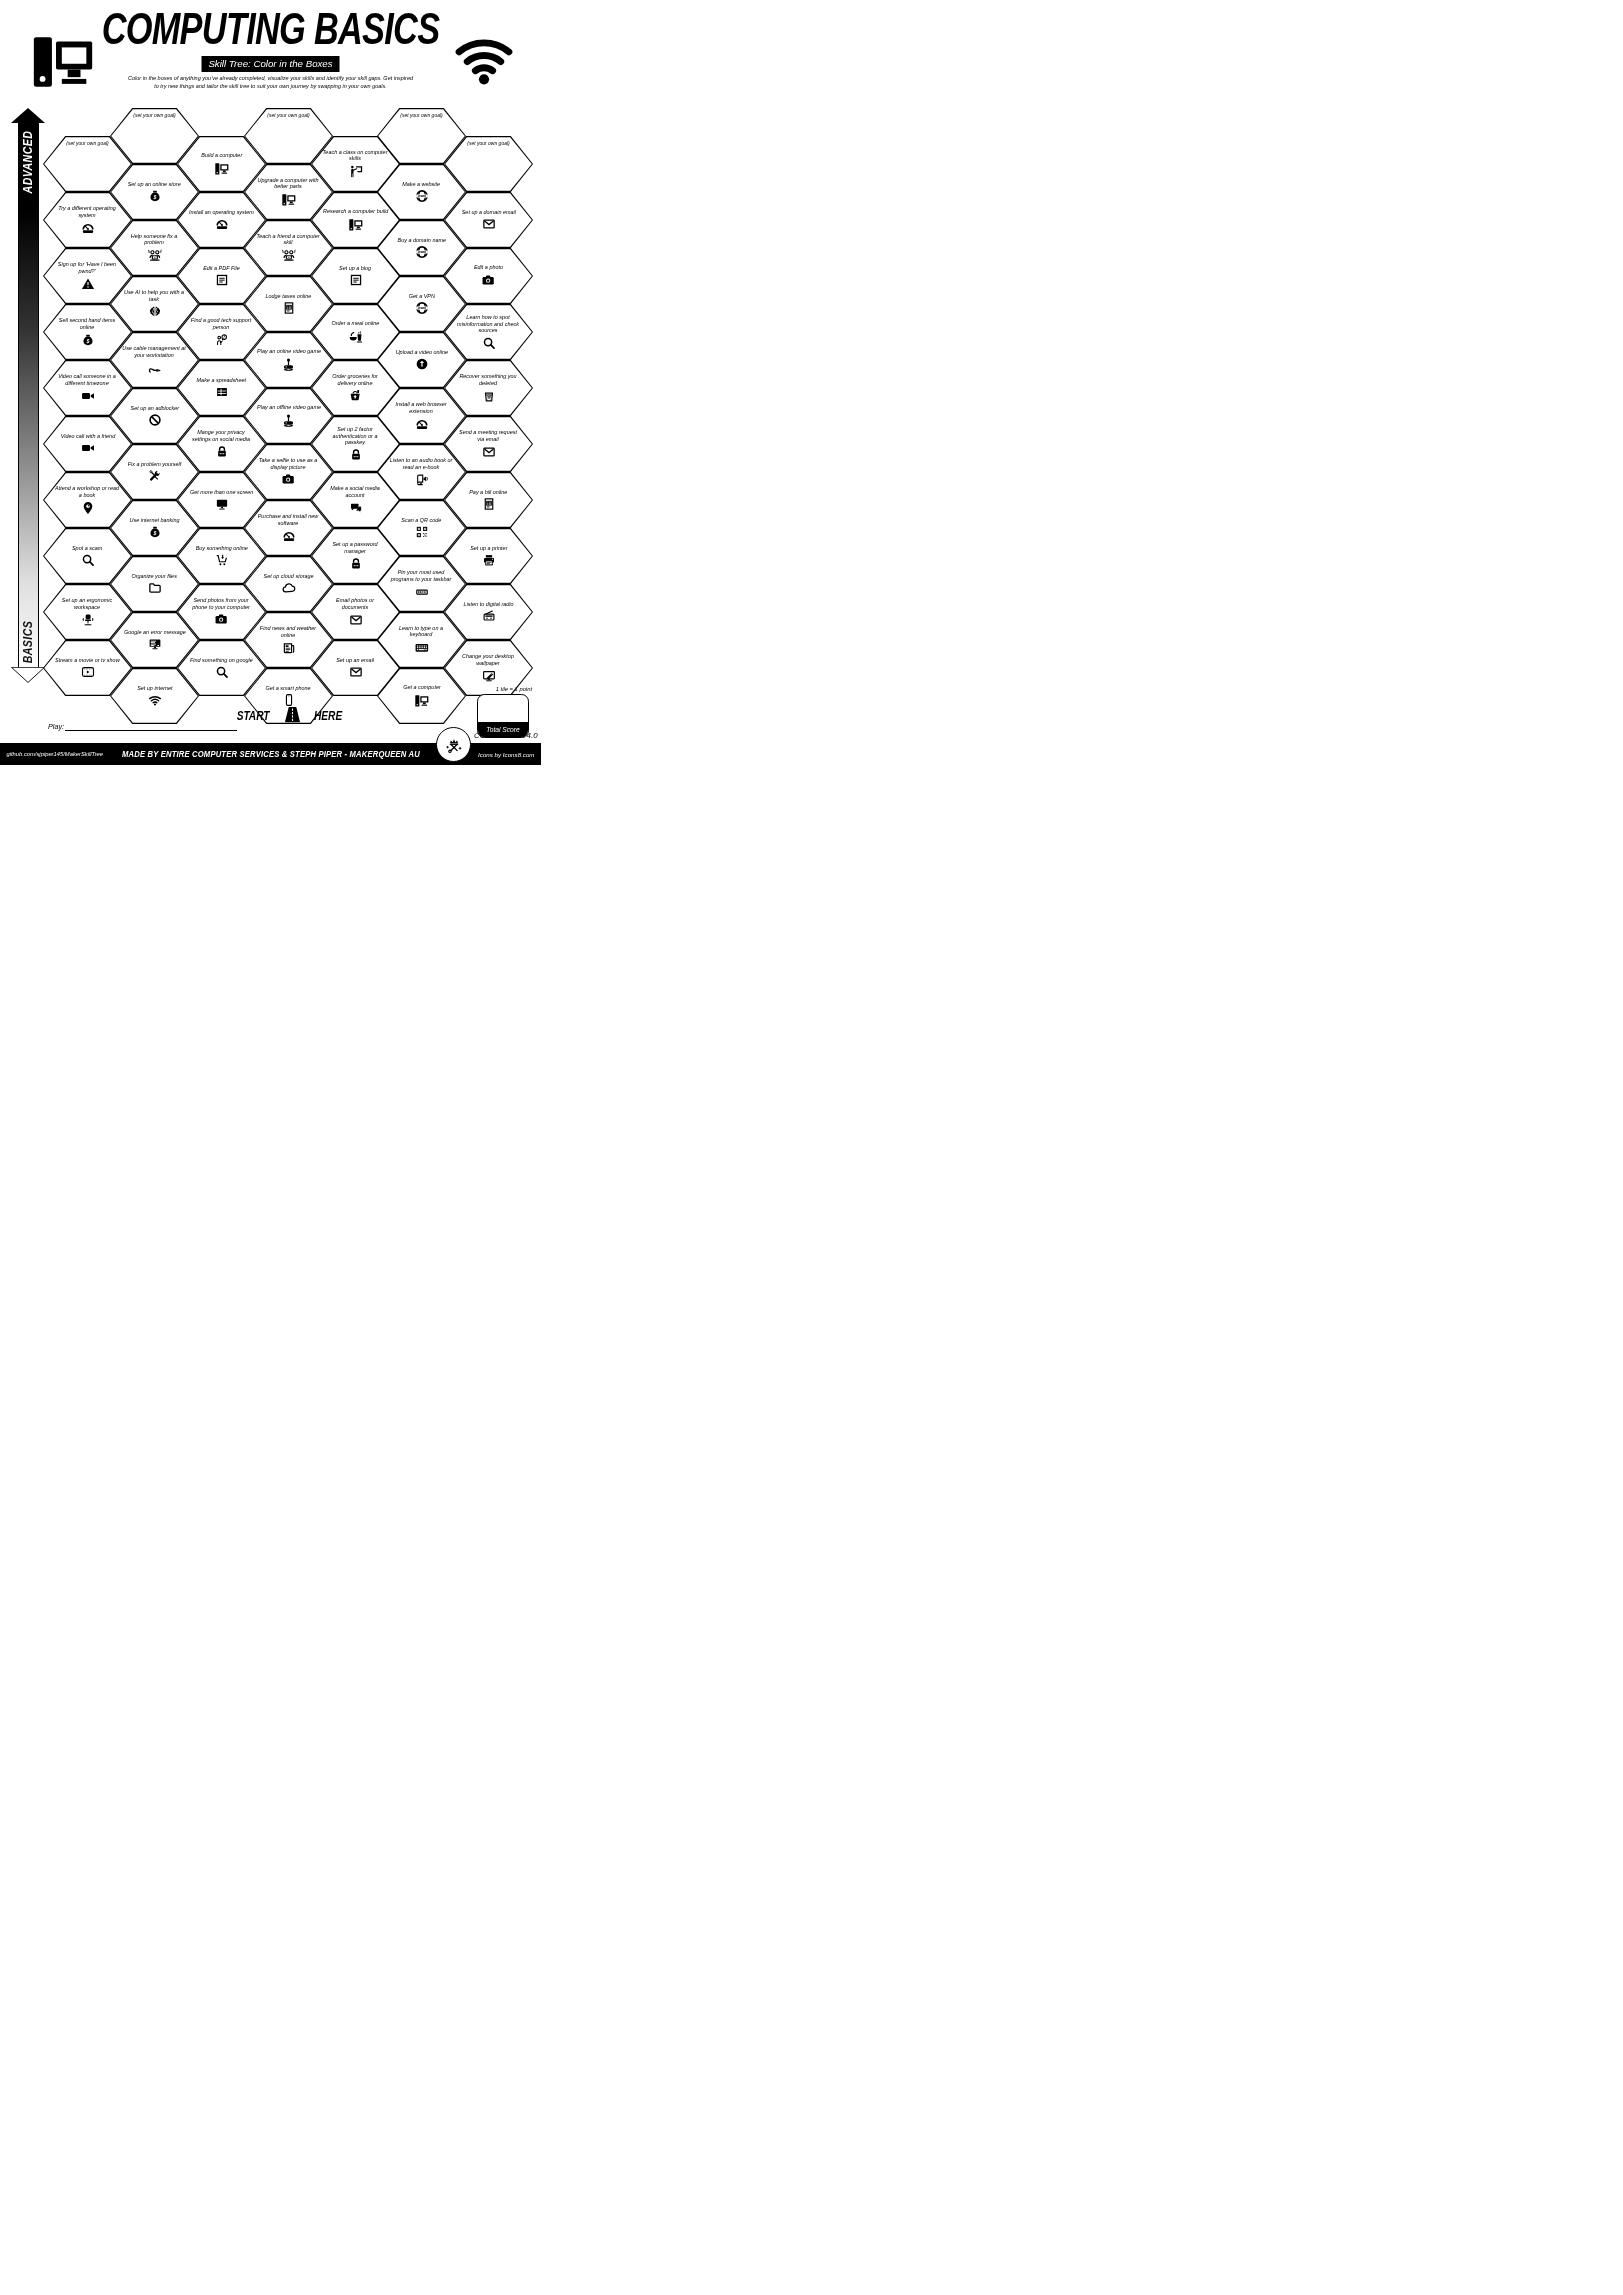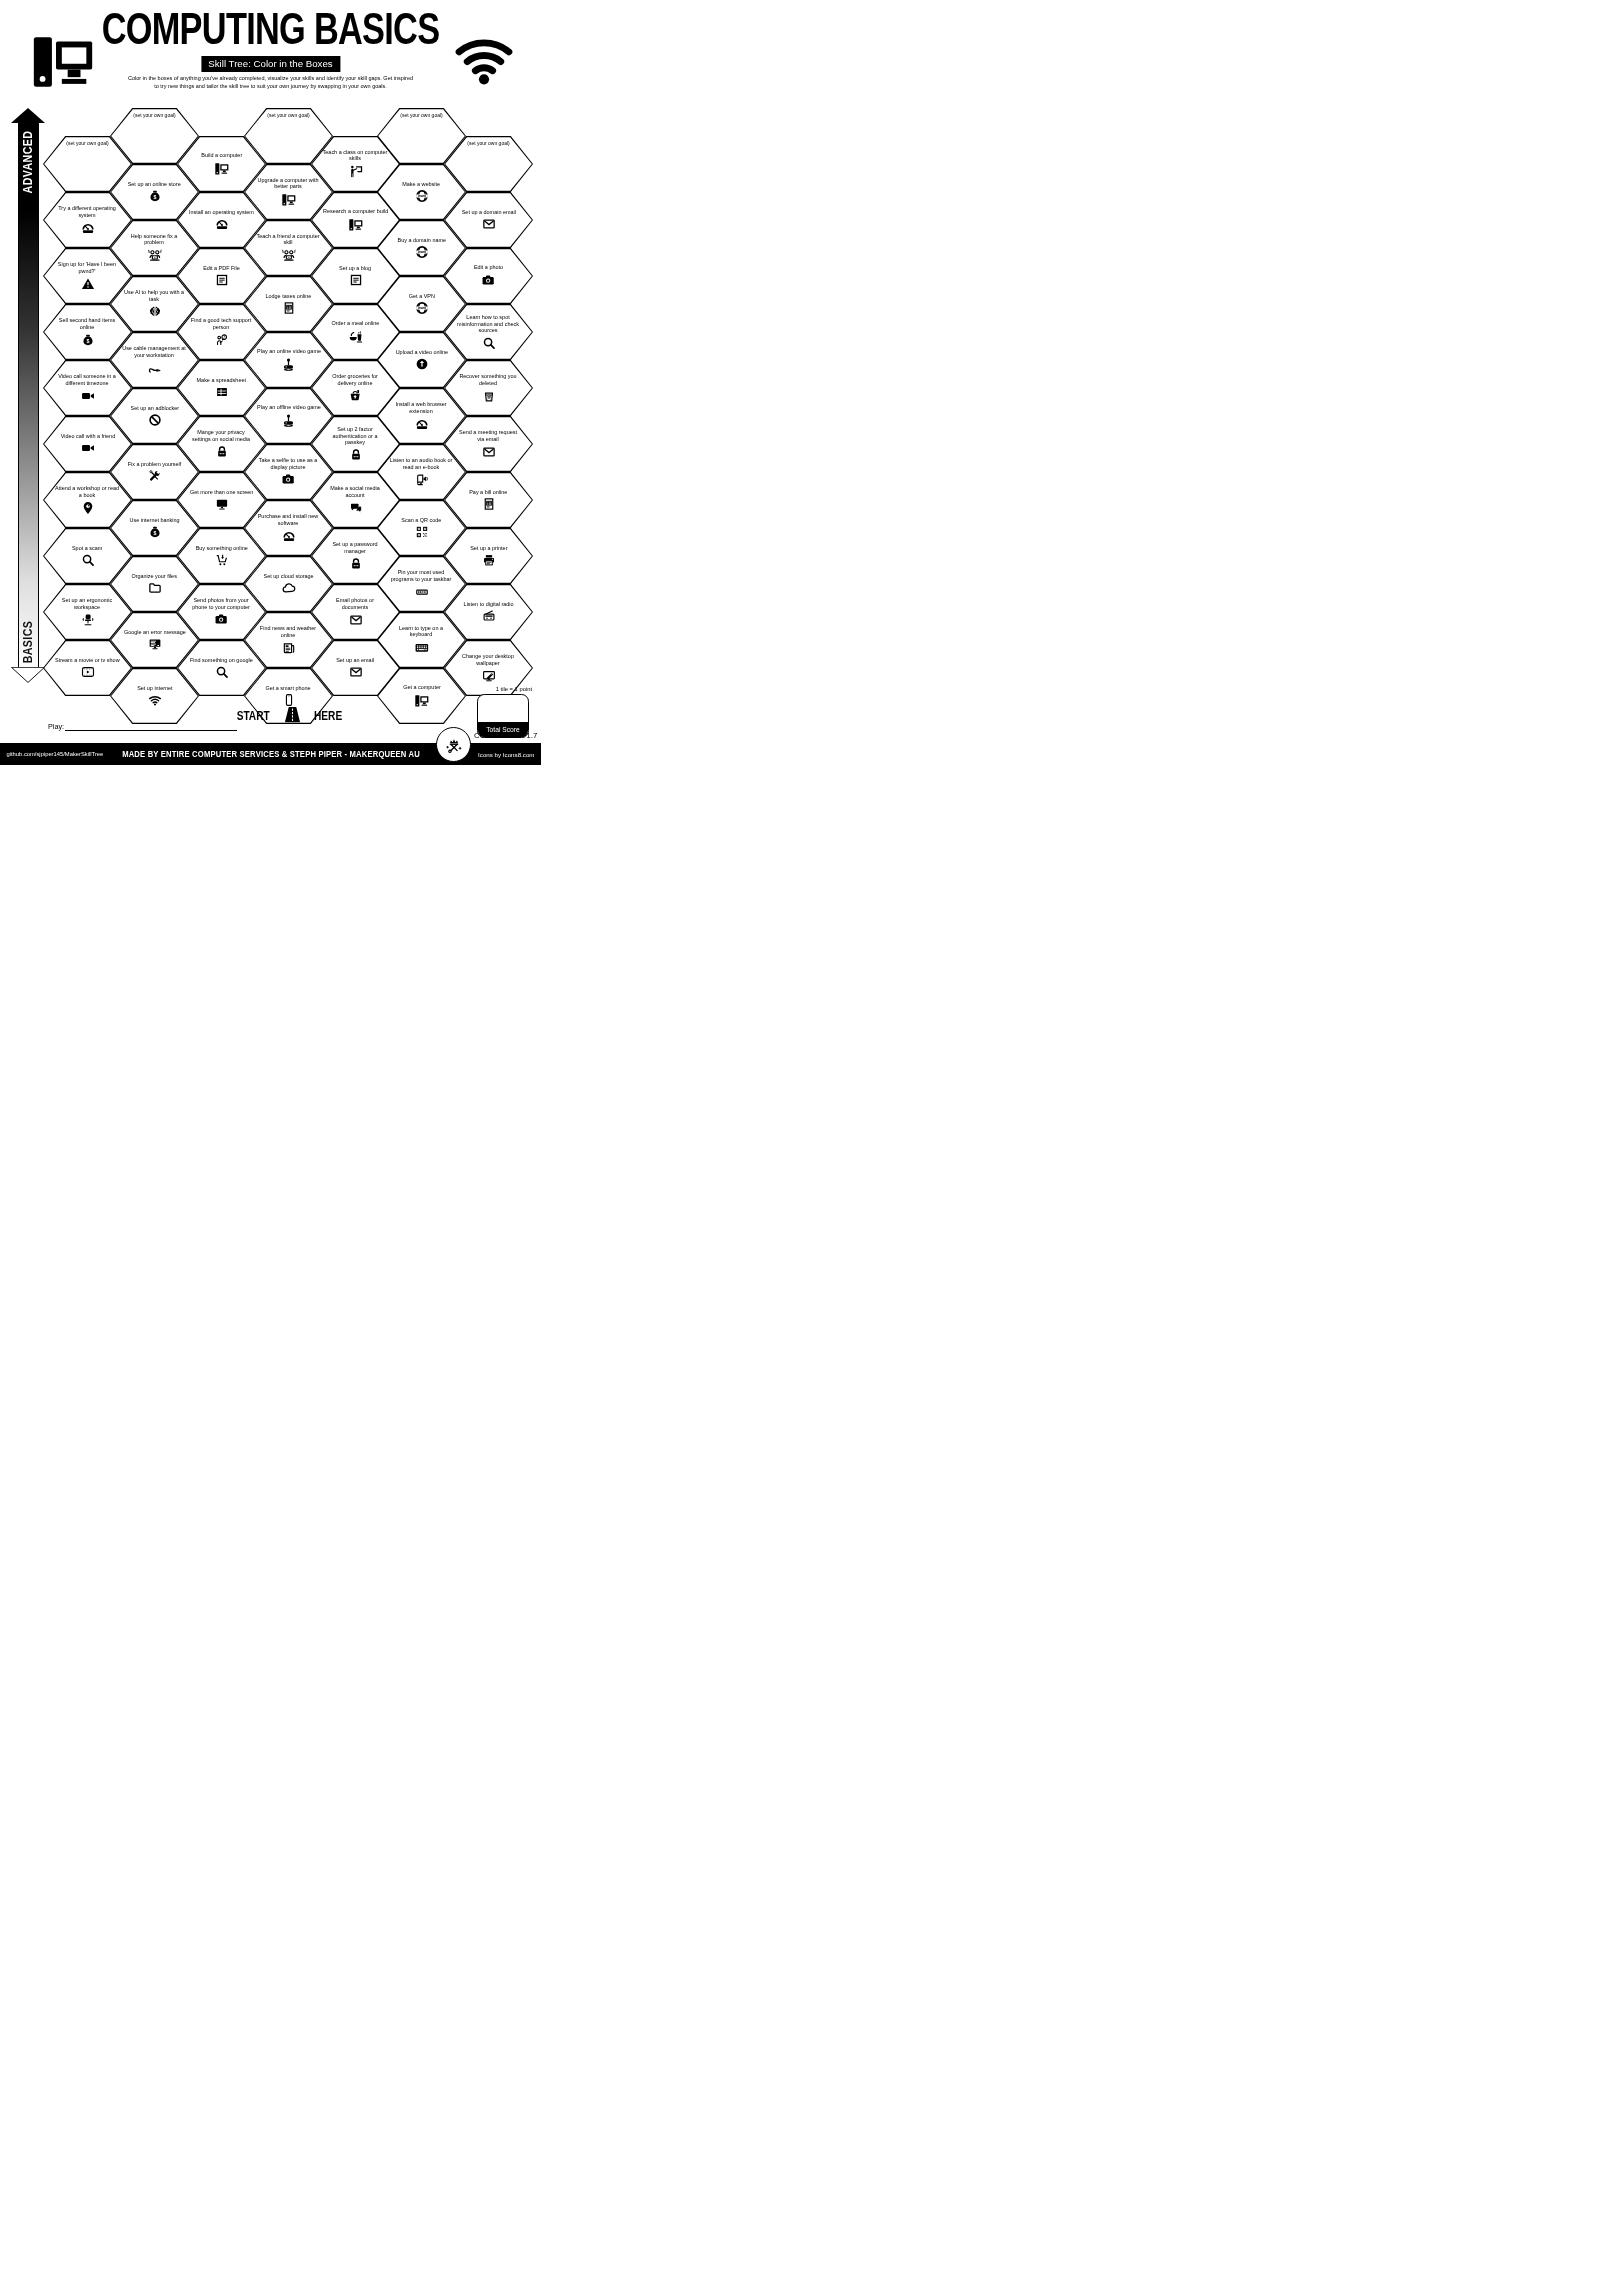--- a/index.html
+++ b/index.html
@@ -1,17 +1,17 @@
 <!DOCTYPE html>
 <html style="font-size:7.4px"><head>
 <meta charset="utf-8">
 <style>
   html,body{margin:0;padding:0;background:#fff;}
   .page{position:relative;width:541px;height:765px;background:#fff;overflow:hidden;
-        font-family:"Liberation Sans",sans-serif;color:#000;}
+        font-family:"Liberation Sans",sans-serif;color:#000;font-style:italic;}
   
   .title{position:absolute;left:0;top:6.5px;width:541px;text-align:center;white-space:nowrap;
          font-size:44px;font-weight:800;letter-spacing:-0.9px;line-height:1;
          transform:scaleX(.78);transform-origin:center;}
   .subtitle{position:absolute;left:50%;top:56px;transform:translateX(-50%);
             background:#000;color:#fff;font-size:9.7px;padding:2.3px 7.4px;white-space:nowrap;}
   .desc{position:absolute;left:104px;top:75px;width:333px;text-align:center;
         font-size:5.5px;line-height:1.38;}
   .hdr-ico{position:absolute;}
   
@@ -995,21 +995,21 @@
   </div>
 
   <div class="name-label">Play:</div>
   <div class="name-line"></div>
 
   <div class="badge">
     <svg width="22" height="22" viewBox="0 0 24 24" fill="#000">
         <use href="#i-maker-logo"></use>
       </svg>
   </div>
-  <div class="license">CC BY-NC-SA 1.7</div>
+  <div class="license">CC BY-NC-SA 4.0</div>
 
   <div class="footer">
     <span class="f-left">github.com/sjpiper145/MakerSkillTree</span>
     <span class="f-center">MADE BY ENTIRE COMPUTER SERVICES &amp; STEPH PIPER  -  MAKERQUEEN AU</span>
     <span class="f-right">Icons by Icons8.com</span>
   </div>
 </div>
 
 
 </body></html>

